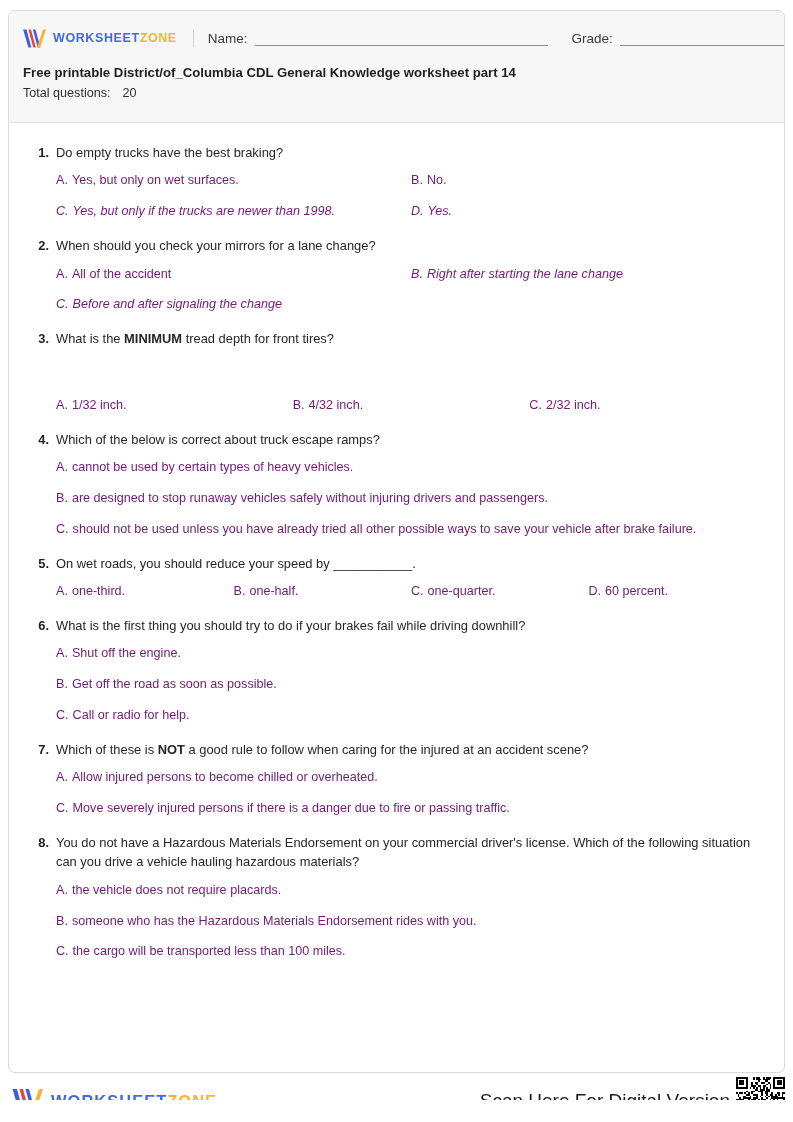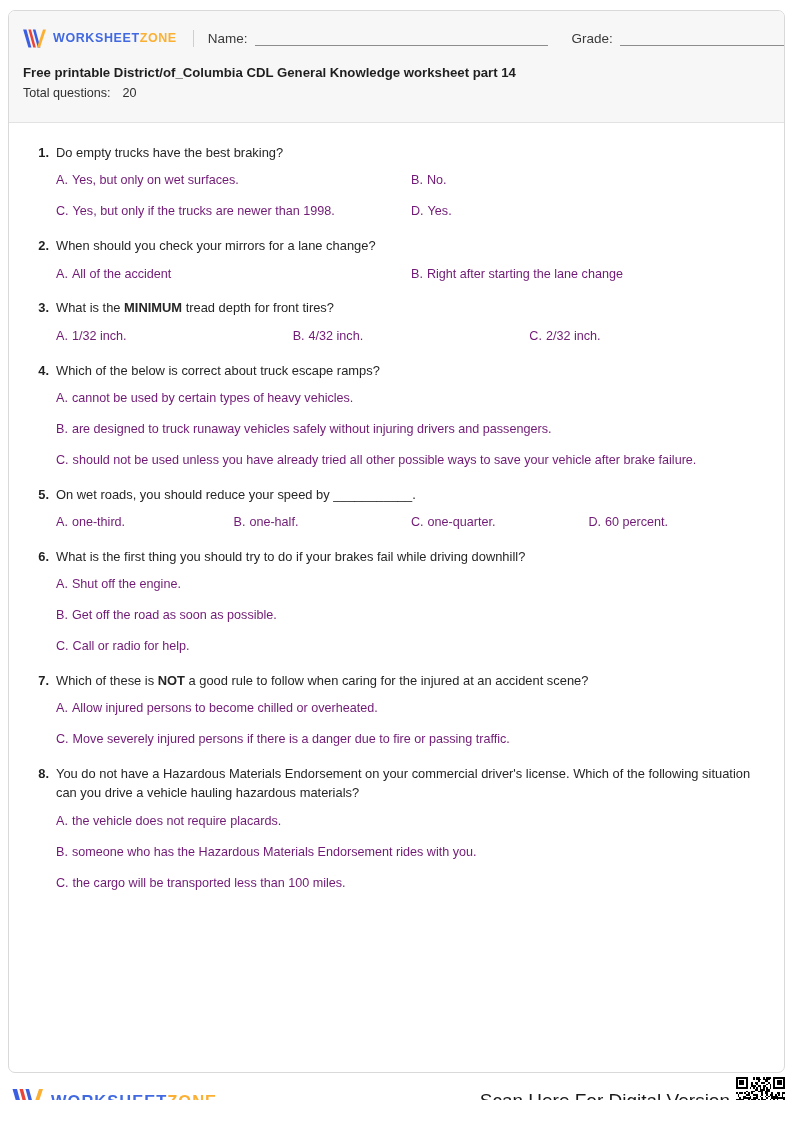--- a/index.html
+++ b/index.html
@@ -146,24 +146,24 @@
     color: #701a75;
     padding: 0 6px 0 0;
     margin-bottom: 12px;
   }
   .opt .ol { margin-right: 4px; }
 
   
   .opts.cols1 .opt { width: 100%; padding-left: 0; text-indent: 0; }
   .opts.cols1 .opt { padding-left: 14px; text-indent: -14px; }
   .opts.cols2 .opt { width: 50%; }
-  .opts.cols3 .opt { width: 33.33%; }
+  .opts.cols3 .opt { width: 33.33%; margin-top: 38px; }
   .opts.cols4 .opt { width: 25%; }
   .opts .opt:last-child { margin-bottom: 0; }
-  .opts.cols2 .opt:nth-last-child(-n+2) { margin-bottom: 0; }
+  .opts.cols2 .opt:nth-last-child(-n+2) { margin-bottom: 0; font-style: italic; }
   .opts.cols3 .opt:nth-last-child(-n+3) { margin-bottom: 0; }
   .opts.cols4 .opt:nth-last-child(-n+4) { margin-bottom: 0; }
 
   
   .footer {
     position: absolute;
     left: 0;
     top: 1080px;
     width: 793px;
     height: 42px;
@@ -249,41 +249,42 @@
           </div>
         </div>
         <div class="q">
           <div class="q-head">
             <span class="q-num">2.</span>
             <span class="q-text">When should you check your mirrors for a lane change?</span>
           </div>
           <div class="opts cols2">
             <div class="opt"><span class="ol">A.</span><span>All of the accident</span></div>
             <div class="opt"><span class="ol">B.</span><span>Right after starting the lane change</span></div>
+            <div class="opt"><span class="ol">C.</span><span>Before and after signaling the change</span></div>
           </div>
         </div>
         <div class="q">
           <div class="q-head">
             <span class="q-num">3.</span>
             <span class="q-text"><span>What is the </span><b>MINIMUM</b><span> tread depth for front tires?</span></span>
           </div>
           <div class="opts cols3">
             <div class="opt"><span class="ol">A.</span><span>1/32 inch.</span></div>
             <div class="opt"><span class="ol">B.</span><span>4/32 inch.</span></div>
             <div class="opt"><span class="ol">C.</span><span>2/32 inch.</span></div>
           </div>
         </div>
         <div class="q">
           <div class="q-head">
             <span class="q-num">4.</span>
             <span class="q-text">Which of the below is correct about truck escape ramps?</span>
           </div>
           <div class="opts cols1">
             <div class="opt"><span class="ol">A.</span><span>cannot be used by certain types of heavy vehicles.</span></div>
-            <div class="opt"><span class="ol">B.</span><span>are designed to truck runaway vehicles safely without injuring drivers and passengers.</span></div>
+            <div class="opt"><span class="ol">B.</span><span>are designed to stop runaway vehicles safely without injuring drivers and passengers.</span></div>
             <div class="opt"><span class="ol">C.</span><span>should not be used unless you have already tried all other possible ways to save your vehicle after brake failure.</span></div>
           </div>
         </div>
         <div class="q">
           <div class="q-head">
             <span class="q-num">5.</span>
             <span class="q-text">On wet roads, you should reduce your speed by ___________.</span>
           </div>
           <div class="opts cols4">
             <div class="opt"><span class="ol">A.</span><span>one-third.</span></div>

